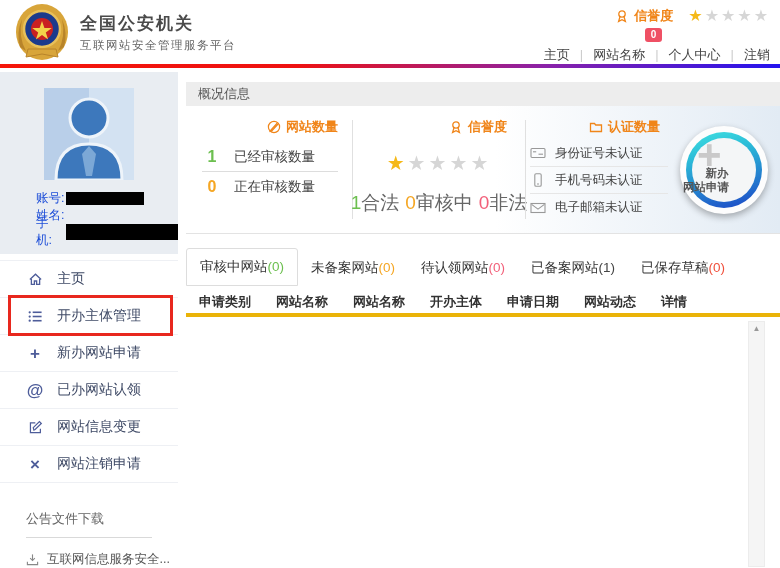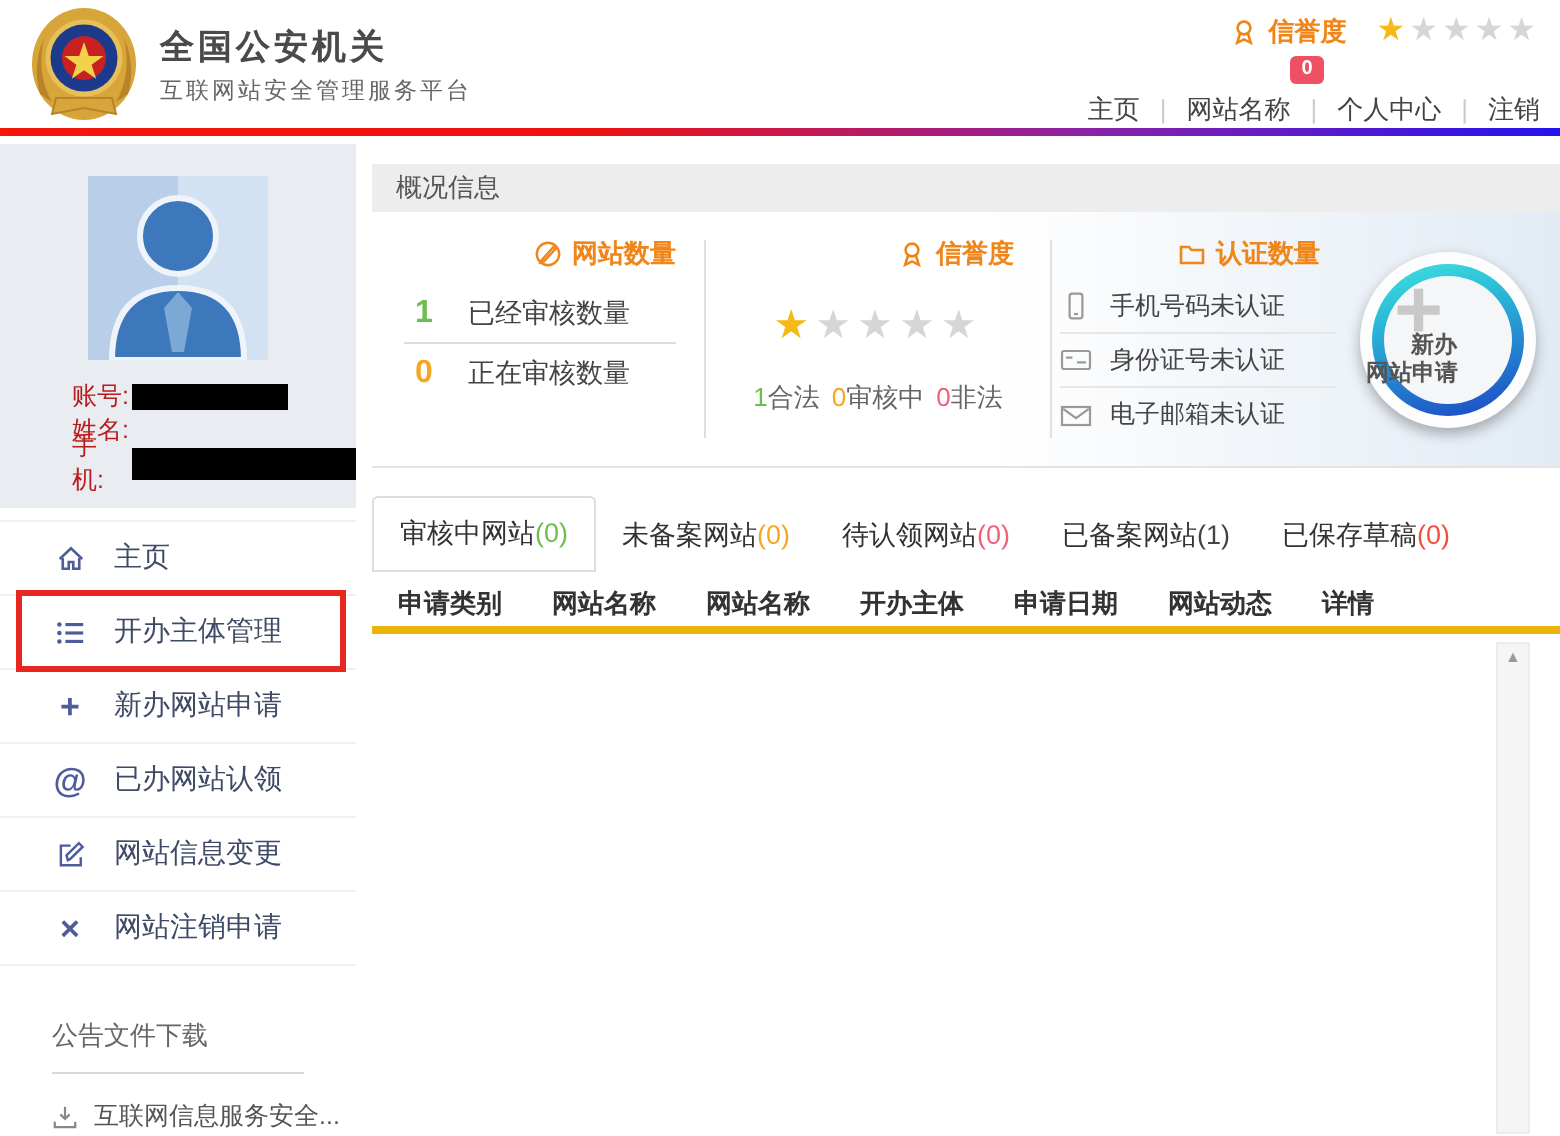--- a/index.html
+++ b/index.html
@@ -31,21 +31,21 @@
   .grad-line { height:4px; background:linear-gradient(90deg,#f5160a 0%,#ee1111 38%,#8a22a8 70%,#2413ef 100%); }
 
   
   .body { display:flex; padding-top:4px; }
   aside { width:178px; flex:none; }
   main { flex:1; margin-left:8px; position:relative; }
 
   
   .user-card { background:#e9edf2; padding:14px 0 14px; }
   .avatar { width:90px; height:92px; margin:2px auto 10px; display:block; }
-  .user-row { display:flex; align-items:center; padding-left:36px; height:16px; margin-top:1px; font-size:12.5px; color:#b91c1c; }
+  .user-row { display:flex; align-items:center; padding-left:36px; height:16px; margin-top:1px; font-size:12.5px; color:#1d4ed8; }
   .redact { display:inline-block; background:#000; margin-left:2px; }
   .u0 .redact { width:78px; height:13px; }
   .u2 .redact { width:112px; height:16px; }
 
   
   .side-menu { border-top:1px solid #eef0f4; margin-top:6px; }
   .menu-item { position:relative; height:37px; display:flex; align-items:center; padding-left:26px;
                border-bottom:1px solid #eef0f4; font-size:14px; color:#3f4a66; cursor:pointer; background:#fff; }
   .menu-item .icon { width:18px; height:16px; margin-right:13px; color:#4e5d9a; display:inline-flex; align-items:center; justify-content:center; }
   .menu-item .icon svg { width:15px; height:15px; }
@@ -72,21 +72,21 @@
   .col-sites .col-header { padding-right:14px; }
   .sc-rows { margin:6px 14px 0 16px; }
   .sc-row { display:flex; align-items:center; height:30px; }
   .sc-row:first-child { border-bottom:1px solid #ddd; }
   .sc-val { width:20px; text-align:center; font-size:16px; font-weight:bold; }
   .sc-lbl { margin-left:12px; font-size:13.5px; color:#444; }
 
   .col-rep { width:172px; text-align:center; }
   .col-rep .col-header { padding-right:18px; }
   .stars-lg { margin-top:17px; font-size:20px; letter-spacing:3px; line-height:1; }
-  .rep-stats { margin-top:17px; font-size:13px; color:#666; display:flex; justify-content:center; gap:6px; }
+  .rep-stats { margin-top:17px; font-size:19px; color:#666; display:flex; justify-content:center; gap:6px; }
   .stat { white-space:nowrap; }
 
   .col-cert { width:142px; }
   .col-cert .col-header { padding-right:8px; }
   .cert-rows { margin-top:4px; padding-left:4px; }
   .cert-row { display:flex; align-items:center; gap:9px; height:27px; border-bottom:1px solid #e6e6e6; font-size:12.5px; color:#444; }
   .cert-row:last-child { border-bottom:none; }
   .cert-row .icon { width:16px; height:14px; color:#999; display:inline-flex; }
   .cert-row .icon svg { width:16px; height:14px; }
 
@@ -300,36 +300,36 @@
             <span class="icon">
               <svg viewBox="0 0 14 14" stroke="currentColor" fill="none" stroke-width="1.3">
                 <path d="M1.5 3.5h4l1.2 1.5h5.8v6.5h-11z"></path>
               </svg>
             </span>
             <span>认证数量</span>
           </div>
           <div class="cert-rows" id="cert-rows">
               <div class="cert-row">
                 <span class="icon">
-                  <svg viewBox="0 0 16 14" fill="none" stroke="currentColor" stroke-width="1.1">
-                    <rect x="4.8" y="0.8" width="6.4" height="12.4" rx="1.3"></rect>
-                    <line x1="7" y1="11" x2="9" y2="11"></line>
-                  </svg>
-                </span>
-                <span>手机号码未认证</span>
-              </div>
-              <div class="cert-row">
-                <span class="icon">
                   <svg viewBox="0 0 16 12" fill="none" stroke="currentColor" stroke-width="1.1">
                     <rect x="1" y="1.5" width="14" height="9" rx="1"></rect>
                     <line x1="3" y1="4.8" x2="6.2" y2="4.8"></line>
                     <line x1="8.5" y1="7.2" x2="13" y2="7.2"></line>
                   </svg>
                 </span>
                 <span>身份证号未认证</span>
+              </div>
+              <div class="cert-row">
+                <span class="icon">
+                  <svg viewBox="0 0 16 14" fill="none" stroke="currentColor" stroke-width="1.1">
+                    <rect x="4.8" y="0.8" width="6.4" height="12.4" rx="1.3"></rect>
+                    <line x1="7" y1="11" x2="9" y2="11"></line>
+                  </svg>
+                </span>
+                <span>手机号码未认证</span>
               </div>
               <div class="cert-row">
                 <span class="icon">
                   <svg viewBox="0 0 16 12" fill="none" stroke="currentColor" stroke-width="1.1">
                     <rect x="1" y="1.5" width="14" height="9"></rect>
                     <path d="M1.6 2.4 8 7.1l6.4-4.7"></path>
                   </svg>
                 </span>
                 <span>电子邮箱未认证</span>
               </div>

